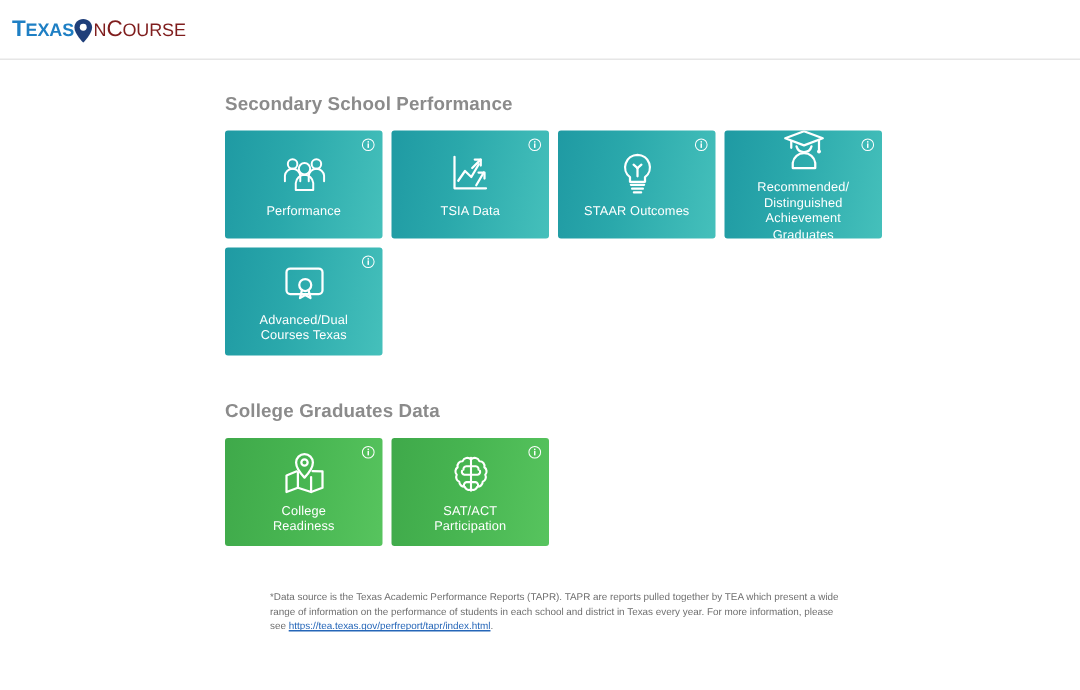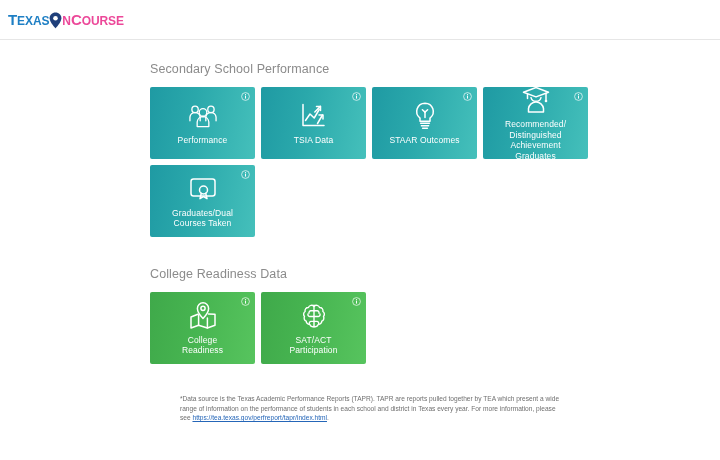--- a/index.html
+++ b/index.html
@@ -41,41 +41,41 @@
   .logo-texas .sm { font-size: 12px; }
   .logo-pin {
     position: relative;
     display: inline-block;
     width: 13px;
     height: 16px;
     margin: 0 0px;
   }
   .logo-pin svg { display: block; }
   .logo-course {
-    color: #ec4899;
+    color: #7f1d1d;
     font-size: 15px;
-    font-weight: bold;
+    font-weight: normal;
     letter-spacing: -0.1px;
   }
   .logo-course .sm { font-size: 12px; }
 
   
   .page {
     padding: 22px 0 0 0;
   }
 
   .content {
     margin-left: 150px;
     width: 540px;
   }
 
   .section-title {
     color: #8b8b8b;
     font-size: 12.5px;
-    font-weight: normal;
+    font-weight: bold;
     margin-bottom: 11px;
     letter-spacing: 0.1px;
   }
 
   .section-2-title { margin-top: 30px; }
 
   
   .card-row {
     display: flex;
     flex-wrap: wrap;
@@ -268,25 +268,25 @@
             <rect x="5.35" y="4.8" width="1.3" height="4" fill="#ffffff"></rect>
           </svg>
         </span>
         <span class="card-icon">
           <svg viewBox="0 0 30 30" xmlns="http://www.w3.org/2000/svg" fill="none" stroke="#ffffff" stroke-width="1.5" stroke-linecap="round" stroke-linejoin="round">
             <rect x="3" y="5" width="24" height="17" rx="2.5"></rect>
             <circle cx="15.5" cy="16" r="4"></circle>
             <path d="M13.3 19.3 l-1.3 5.4 l3.5 -2 l3.5 2 l-1.3 -5.4"></path>
           </svg>
         </span>
-        <span class="card-label">Graduates/Dual Courses Taken</span>
+        <span class="card-label">Advanced/Dual Courses Texas</span>
       </div>
     </div>
 
-    <div class="section-title section-2-title">College Readiness Data</div>
+    <div class="section-title section-2-title">College Graduates Data</div>
 
     <div class="card-row">
 
       <div class="card green">
         <span class="info-icon">
           <svg viewBox="0 0 12 12" xmlns="http://www.w3.org/2000/svg">
             <circle cx="6" cy="6" r="5.2" fill="none" stroke="#ffffff" stroke-width="0.9"></circle>
             <circle cx="6" cy="3.4" r="0.75" fill="#ffffff"></circle>
             <rect x="5.35" y="4.8" width="1.3" height="4" fill="#ffffff"></rect>
           </svg>

